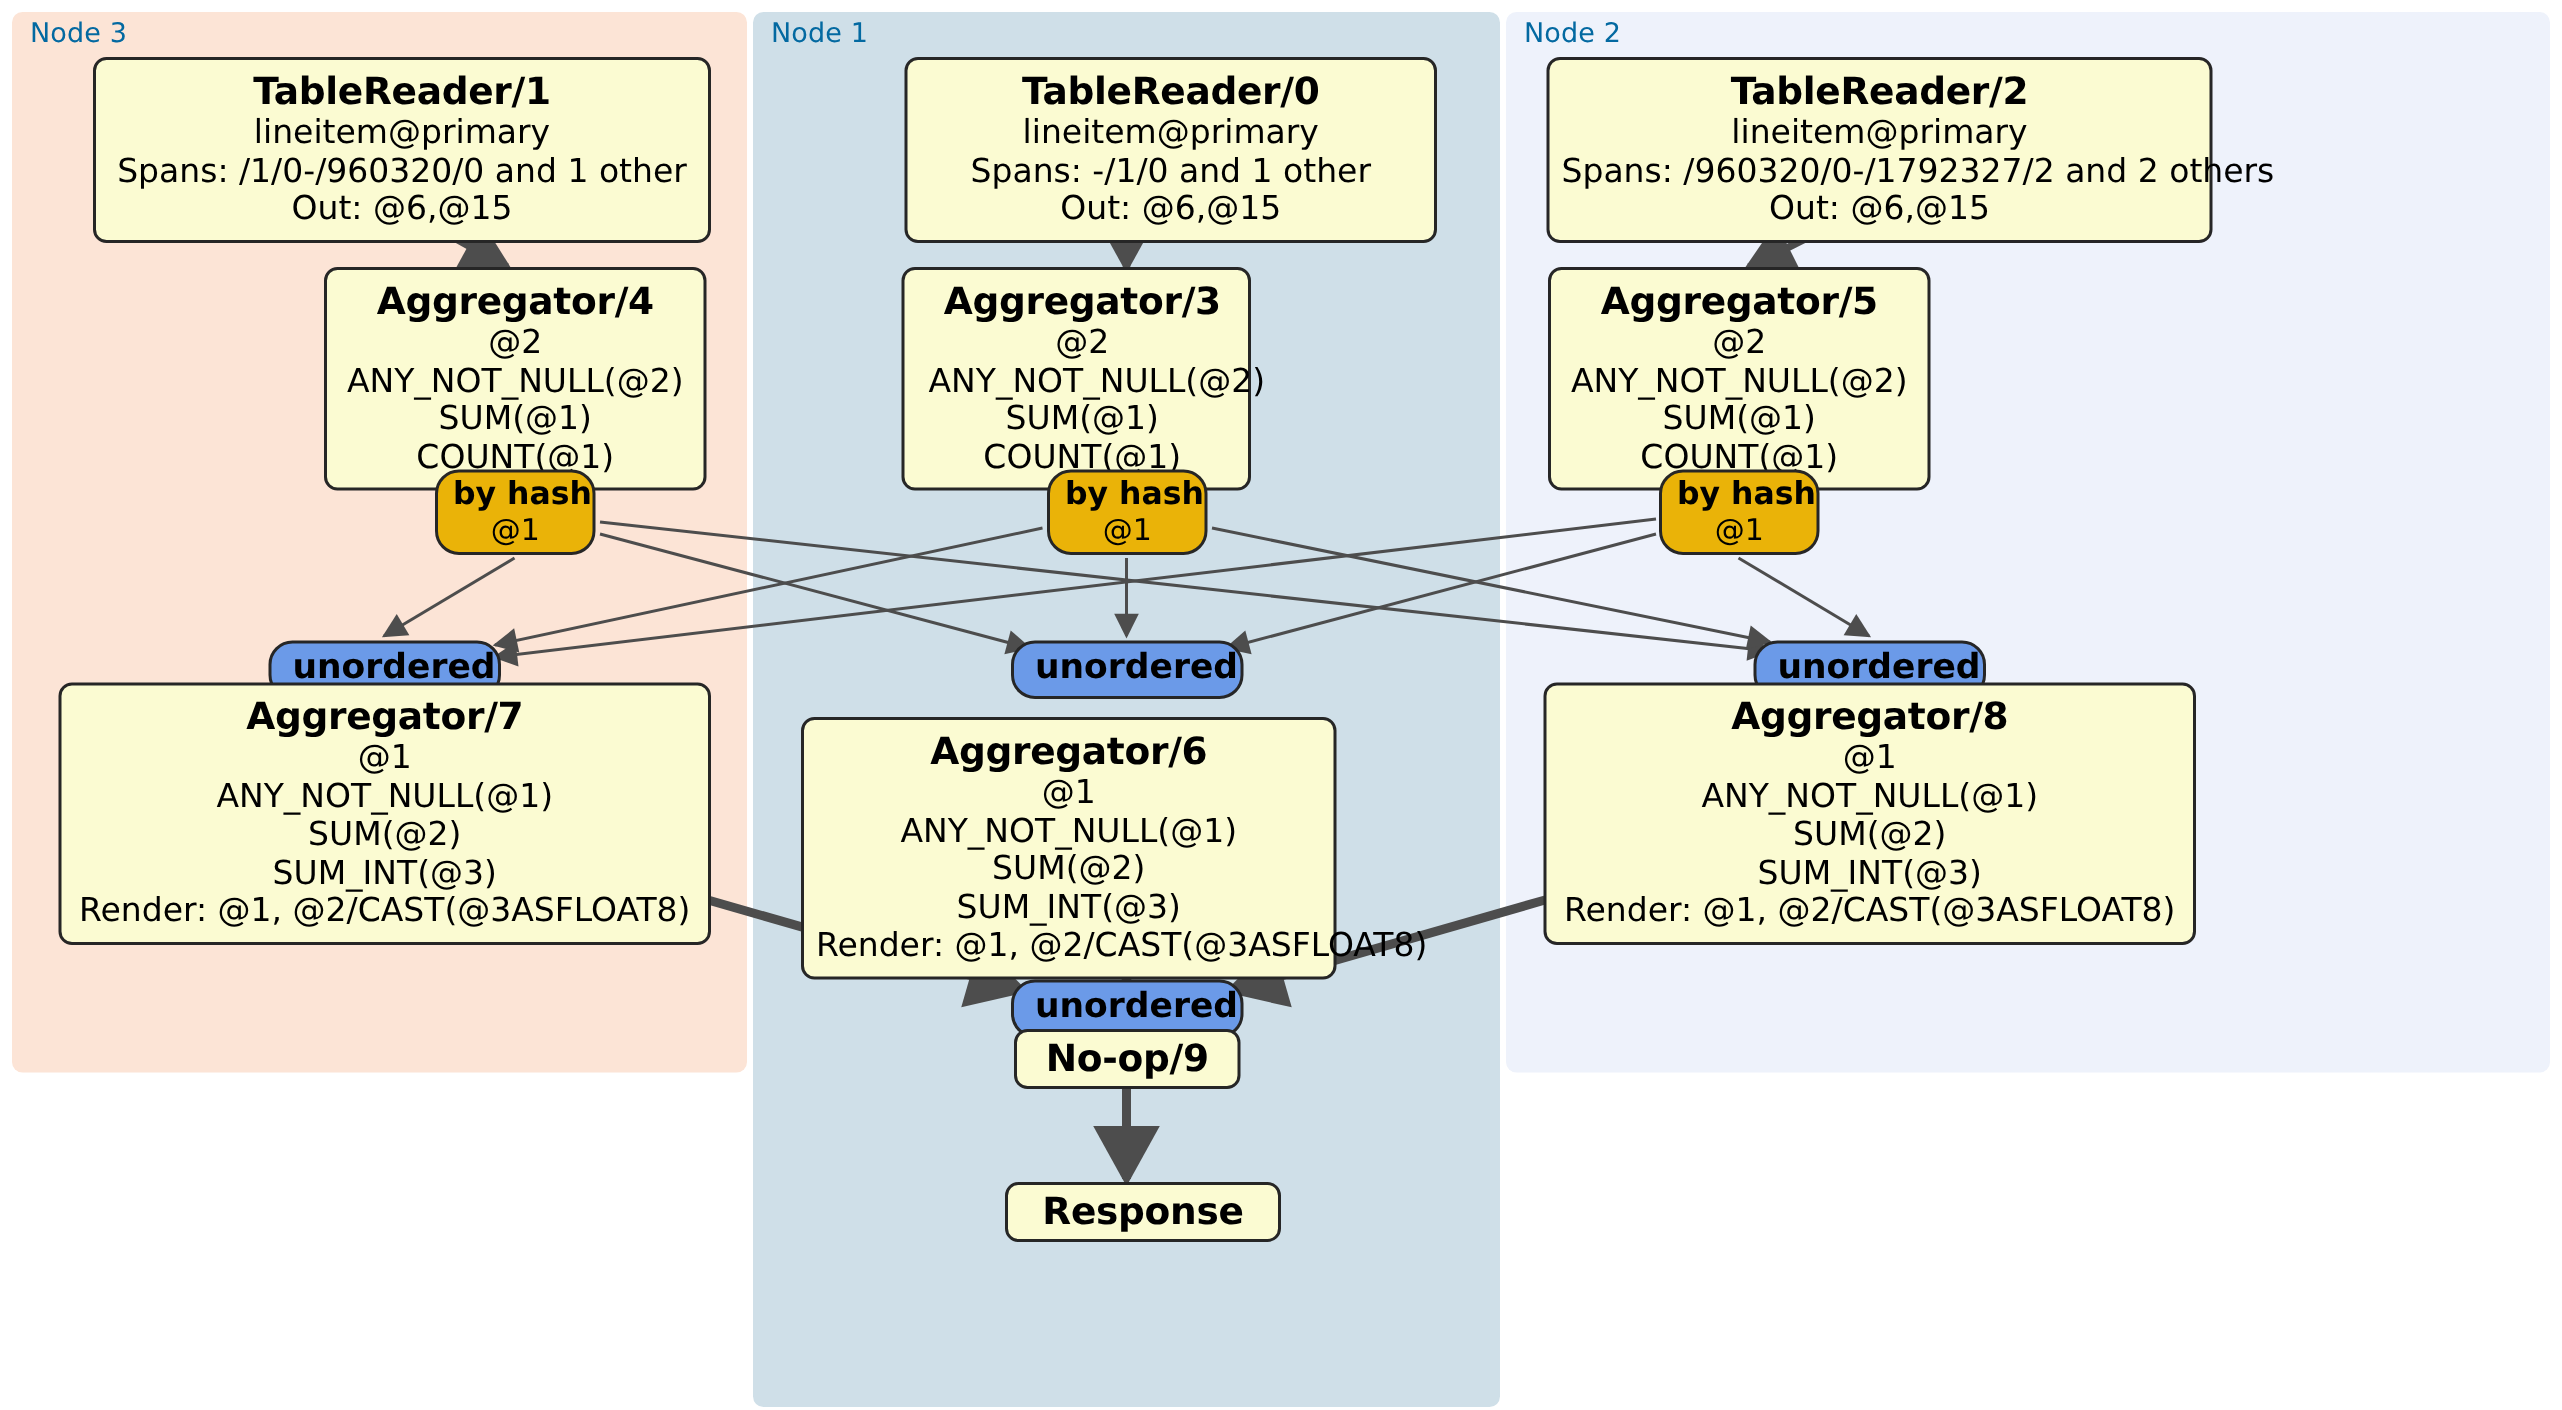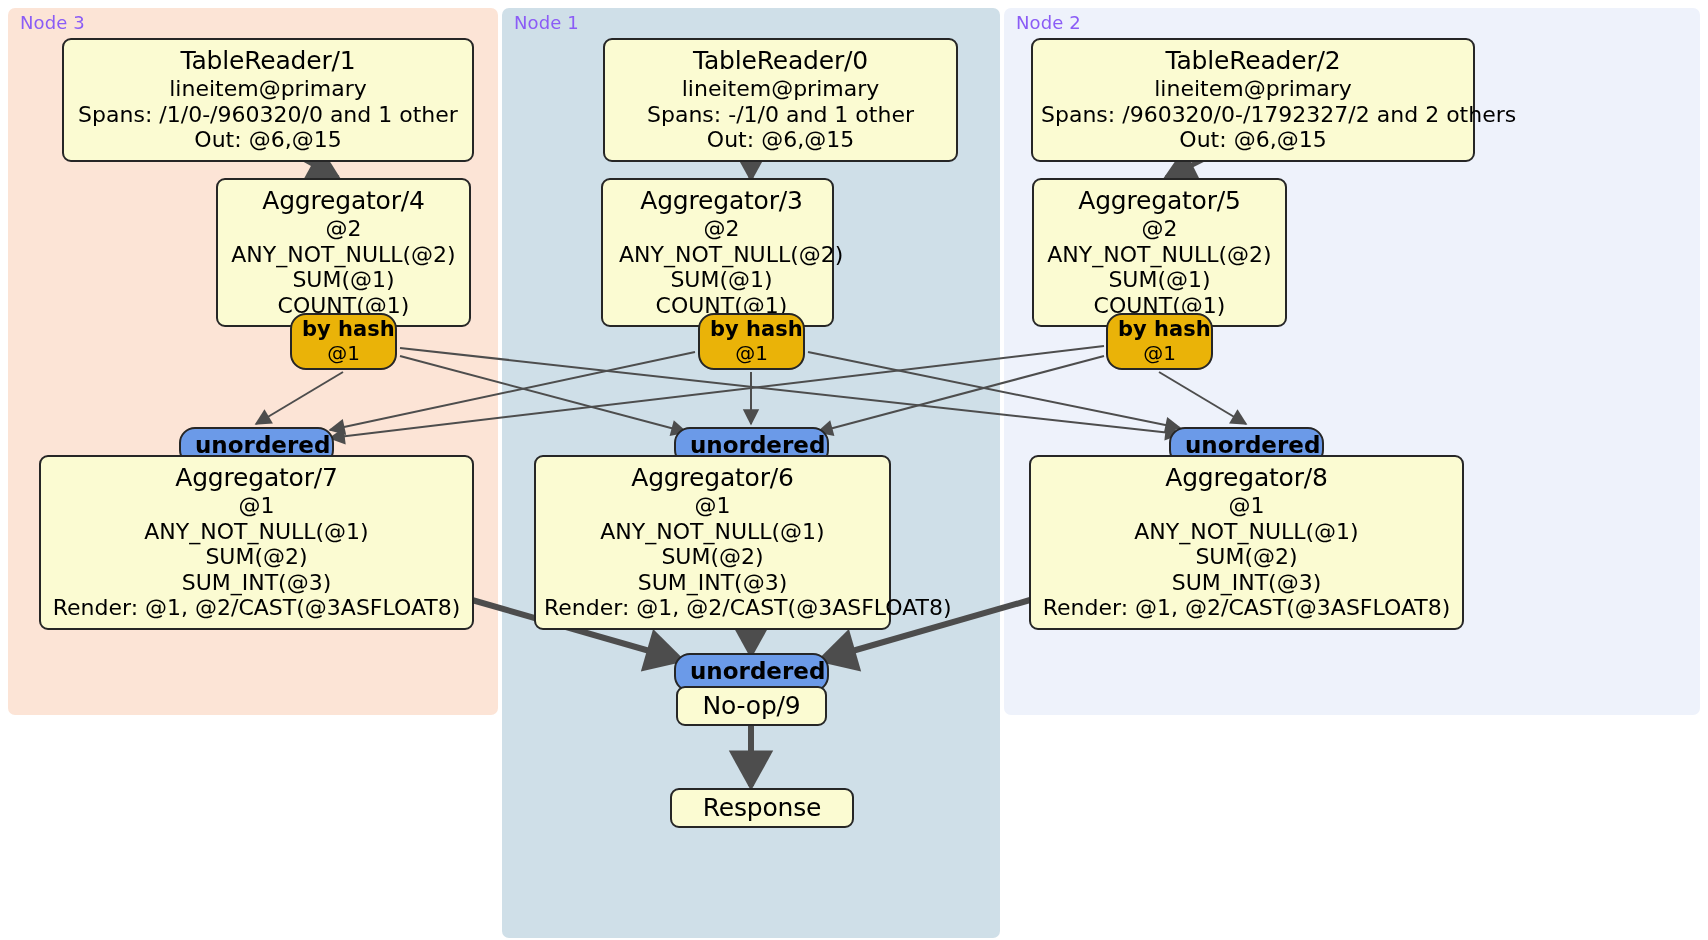--- a/index.html
+++ b/index.html
@@ -14,21 +14,21 @@
 
   
   .node-panel{
     position:absolute;
     border-radius:7px;
     box-sizing:border-box;
   }
   .node-label{
     position:absolute;
     font-size:18px;
-    color:#8b5cf6;
+    color:#0369a1;
     letter-spacing:.1px;
     white-space:nowrap;
   }
 
   
   #edges{position:absolute;left:0;top:0;width:1708px;height:940px;}
 
   
   .proc{
     position:absolute;
@@ -36,21 +36,21 @@
     background:#fbfbd2;
     border:2px solid #262626;
     border-radius:9px;
     text-align:center;
     padding:6px 8px 7px 8px;
     color:#000;
     line-height:1.16;
   }
   .proc .title{
     font-size:25px;
-    font-weight:normal;
+    font-weight:bold;
     letter-spacing:-.2px;
     display:block;
     margin-bottom:1px;
   }
   .proc .row{
     font-size:22px;
     display:block;
     white-space:nowrap;
   }
   .proc.small{padding:3px 14px 4px 14px;}
@@ -193,21 +193,21 @@
 
   <div class="proc" style="left:39px;top:455px;width:435px;">
     <span class="title">Aggregator/7</span>
     <span class="row">@1</span>
     <span class="row">ANY_NOT_NULL(@1)</span>
     <span class="row">SUM(@2)</span>
     <span class="row">SUM_INT(@3)</span>
     <span class="row">Render: @1, @2/CAST(@3ASFLOAT8)</span>
   </div>
 
-  <div class="proc" style="left:534px;top:455px;width:357px;">
+  <div class="proc" style="left:534px;top:478px;width:357px;">
     <span class="title">Aggregator/6</span>
     <span class="row">@1</span>
     <span class="row">ANY_NOT_NULL(@1)</span>
     <span class="row">SUM(@2)</span>
     <span class="row">SUM_INT(@3)</span>
     <span class="row">Render: @1, @2/CAST(@3ASFLOAT8)</span>
   </div>
 
   <div class="proc" style="left:1029px;top:455px;width:435px;">
     <span class="title">Aggregator/8</span>

